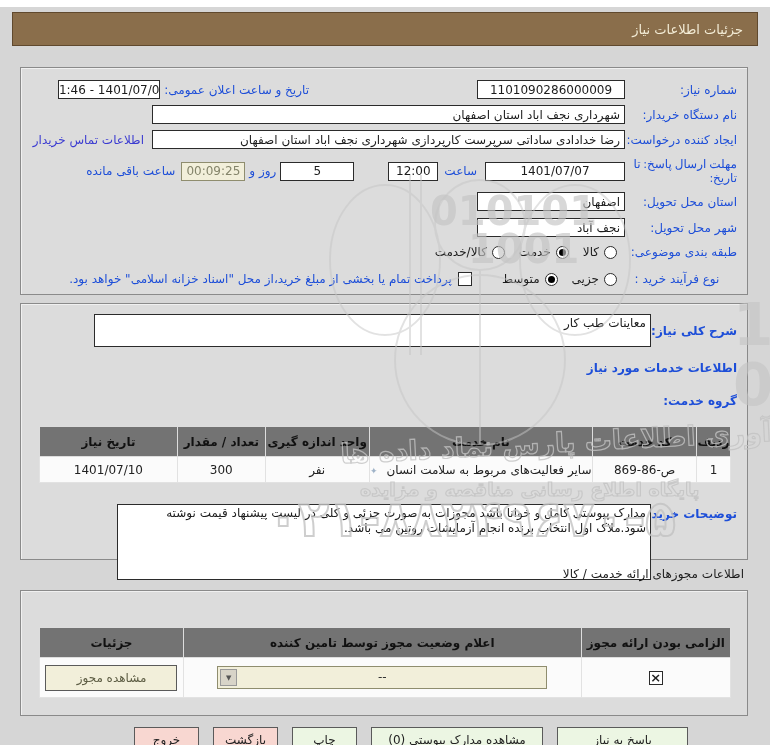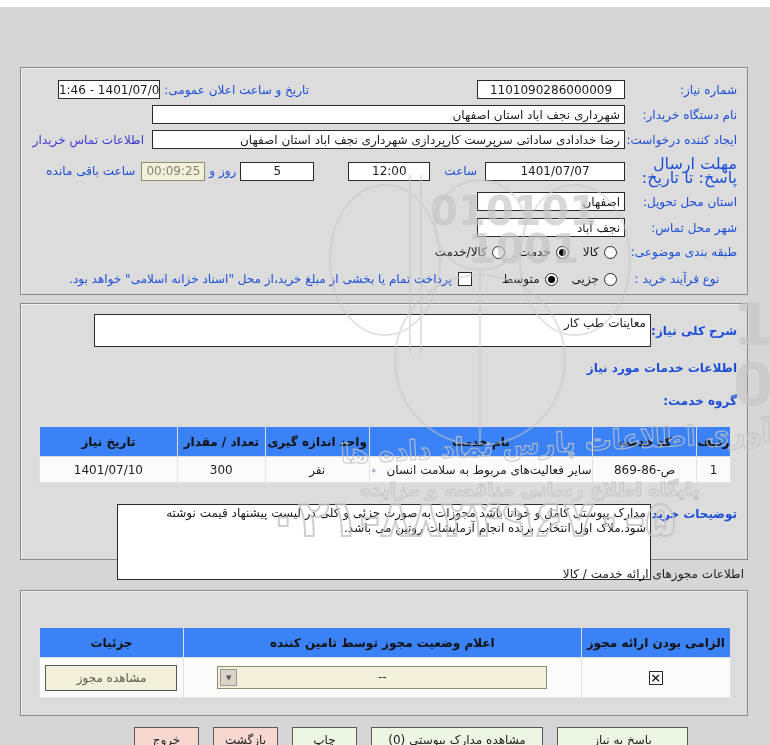--- a/index.html
+++ b/index.html
@@ -60,21 +60,21 @@
 
   .checkbox {
     width:14px; height:14px; border:1px solid #2b2b2b; background:#ffffff;
     flex:none; display:flex; align-items:center; justify-content:center;
     font-size:13px; font-weight:bold; color:#222; line-height:12px;
   }
 
   
   .gridtable { position:absolute; border-collapse:collapse; background:#fff; }
   .gridtable th {
-    background:#3b82f6; font-weight:bold; font-size:12px; height:30px;
+    background:#737373; font-weight:bold; font-size:12px; height:30px;
     border:1px solid #dddddd; text-align:center; color:#111;
   }
   .gridtable td {
     background:#fbfbfb; font-size:12px; border:1px solid #e2e2e2;
     text-align:center; color:#222;
   }
   #items-table td { height:26px; }
   #license-table td { height:40px; }
 
   .select {
@@ -115,20 +115,23 @@
   #wm-d2 { left:468px; top:226px; font-size:40px; font-weight:bold; opacity:.65; direction:ltr; }
   #wm-d3 { left:733px; top:295px; font-size:58px; font-weight:bold; opacity:.6; direction:ltr; line-height:60px; }
   #wm-flower { position:absolute; left:225px; top:165px; opacity:.5; }
 </style>
 </head>
 <body>
 
 <div id="page">
   <div id="top-white"></div>
 
+  <div id="title-bar">
+    <span>جزئیات اطلاعات نیاز</span>
+  </div>
 
   <div id="panel-info" class="panel">
 
     <div class="frow" style="top:12px;">
       <span class="lbl lblw">شماره نیاز:</span>
       <span class="tb center" style="width:148px;">1101090286000009</span>
       <span class="lbl" style="margin-right:168px;">تاریخ و ساعت اعلان عمومی:</span>
       <span class="tb center" style="width:102px; margin-right:4px;">1401/07/02 - 11:46</span>
     </div>
 
@@ -137,37 +140,37 @@
       <span class="tb" style="width:473px;">شهرداری نجف اباد استان اصفهان</span>
     </div>
 
     <div class="frow" style="top:62px;">
       <span class="lbl lblw">ایجاد کننده درخواست:</span>
       <span class="tb" style="width:473px;">رضا خدادادی ساداتی سرپرست  کارپردازی شهرداری نجف اباد استان اصفهان</span>
       <span class="link" style="margin-right:8px;text-align:right;">اطلاعات تماس خریدار</span>
     </div>
 
     <div class="frow" style="top:88px; height:30px;">
-      <span class="lbl lblw" style="font-size:16px;">مهلت ارسال پاسخ: تا تاریخ:</span>
+      <span class="lbl lblw" style="font-size:12px;font-family:Liberation Serif, serif;">مهلت ارسال پاسخ: تا تاریخ:</span>
       <span class="tb center" style="width:140px;">1401/07/07</span>
       <span class="lbl" style="margin-right:8px;">ساعت</span>
-      <span class="tb center" style="width:82px; margin-right:14px;">12:00</span>
+      <span class="tb center" style="width:50px; margin-right:6px;">12:00</span>
       <span class="tb center" style="width:74px; margin-right:34px;">5</span>
       <span class="lbl" style="margin-right:4px;">روز و</span>
       <span class="tb center beige" style="width:64px; margin-right:4px;">00:09:25</span>
       <span class="lbl" style="margin-right:6px;">ساعت باقی مانده</span>
     </div>
 
     <div class="frow" style="top:124px;">
       <span class="lbl lblw">استان محل تحویل:</span>
       <span class="tb" style="width:148px;">اصفهان</span>
     </div>
 
     <div class="frow" style="top:150px;">
-      <span class="lbl lblw">شهر محل تماس:</span>
+      <span class="lbl lblw">شهر محل تحویل:</span>
       <span class="tb" style="width:148px;">نجف آباد</span>
     </div>
 
     <div class="frow" style="top:177px;">
       <span class="lbl" style="width:120px; flex:none;">طبقه بندی موضوعی:</span>
       <span class="rgroup" style="margin-right:0;">
         <span class="radio"></span>
         <span class="rlabel">کالا</span>
       </span>
       <span class="rgroup">

